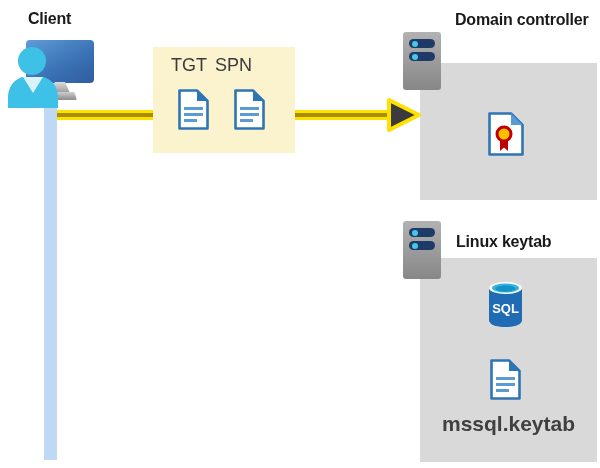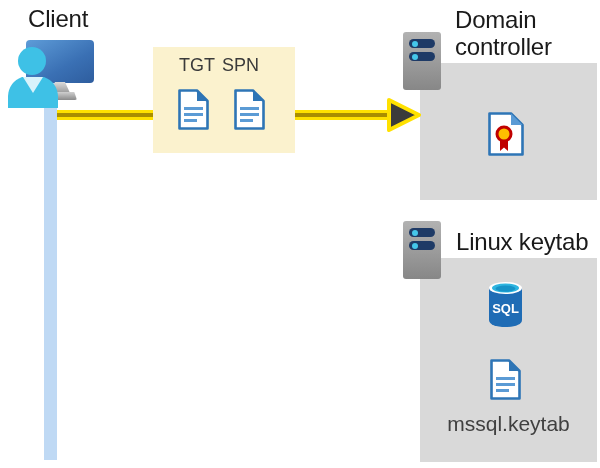--- a/index.html
+++ b/index.html
@@ -2,21 +2,21 @@
 <html><head>
 <meta charset="utf-8">
 <style>
   html,body { margin:0; padding:0; background:#fff; }
   .stage {
     position:relative; width:600px; height:468px; background:#ffffff;
     font-family:"Liberation Sans", sans-serif; overflow:hidden;
   }
   .abs { position:absolute; }
   .heading {
-    position:absolute; font-weight:400; font-size:24px; line-height:27px;
+    position:absolute; font-weight:700; font-size:16px; line-height:27px;
     color:#1a1a1a; letter-spacing:-0.2px; white-space:pre-line;
   }
   
   .panel { position:absolute; background:#d9d9d9; }
   .panel-dc    { left:420px; top:63px;  width:177px; height:137px; }
   .panel-linux { left:420px; top:258px; width:177px; height:204px; }
   
   .vline { position:absolute; left:44px; top:82px; width:13px; height:378px; background:#bfd9f4; }
   
   .monitor {
@@ -29,21 +29,21 @@
     clip-path:polygon(25% 0,75% 0,100% 100%,0 100%);
   }
   .stand-base {
     position:absolute; left:43px; top:92px; width:34px; height:8px; border-radius:2px;
     background:linear-gradient(180deg,#cfcfcf,#8a8a8a);
     clip-path:polygon(8% 0,92% 0,100% 100%,0 100%);
   }
   
   .ticketbox { position:absolute; left:153px; top:47px; width:142px; height:106px; background:#fbf2ce; }
   .tlabel {
-    position:absolute; top:8px; width:44px; text-align:right;
+    position:absolute; top:8px; width:44px; text-align:left;
     font-size:18px; color:#3a3a3a; font-weight:400;
   }
   
   .shaft {
     position:absolute; left:57px; top:110px; width:332px; height:10px;
     background:linear-gradient(180deg,#ffe100 0%,#ffe100 30%,#a98e00 30%,#a98e00 70%,#ffe100 70%,#ffe100 100%);
   }
   
   .server {
     position:absolute; width:38px; height:58px; border-radius:3px;
@@ -53,21 +53,21 @@
   }
   .pill {
     width:26px; height:9px; border-radius:4.5px; background:#1e3a66;
     display:flex; align-items:center;
   }
   .pill::before {
     content:""; width:6px; height:6px; border-radius:50%; background:#45c6ea; margin-left:2.5px;
   }
   .keytab-label {
     position:absolute; left:420px; top:412px; width:177px; text-align:center;
-    font-size:21px; color:#404040; font-weight:400;
+    font-size:21px; color:#404040; font-weight:700;
   }
   svg { display:block; }
   .sqltext { font-family:"Liberation Sans",sans-serif; font-weight:700; font-size:13px; fill:#ffffff; }
 </style>
 </head>
 <body>
 
 <div class="stage">
 
   <div class="panel panel-dc"></div>

